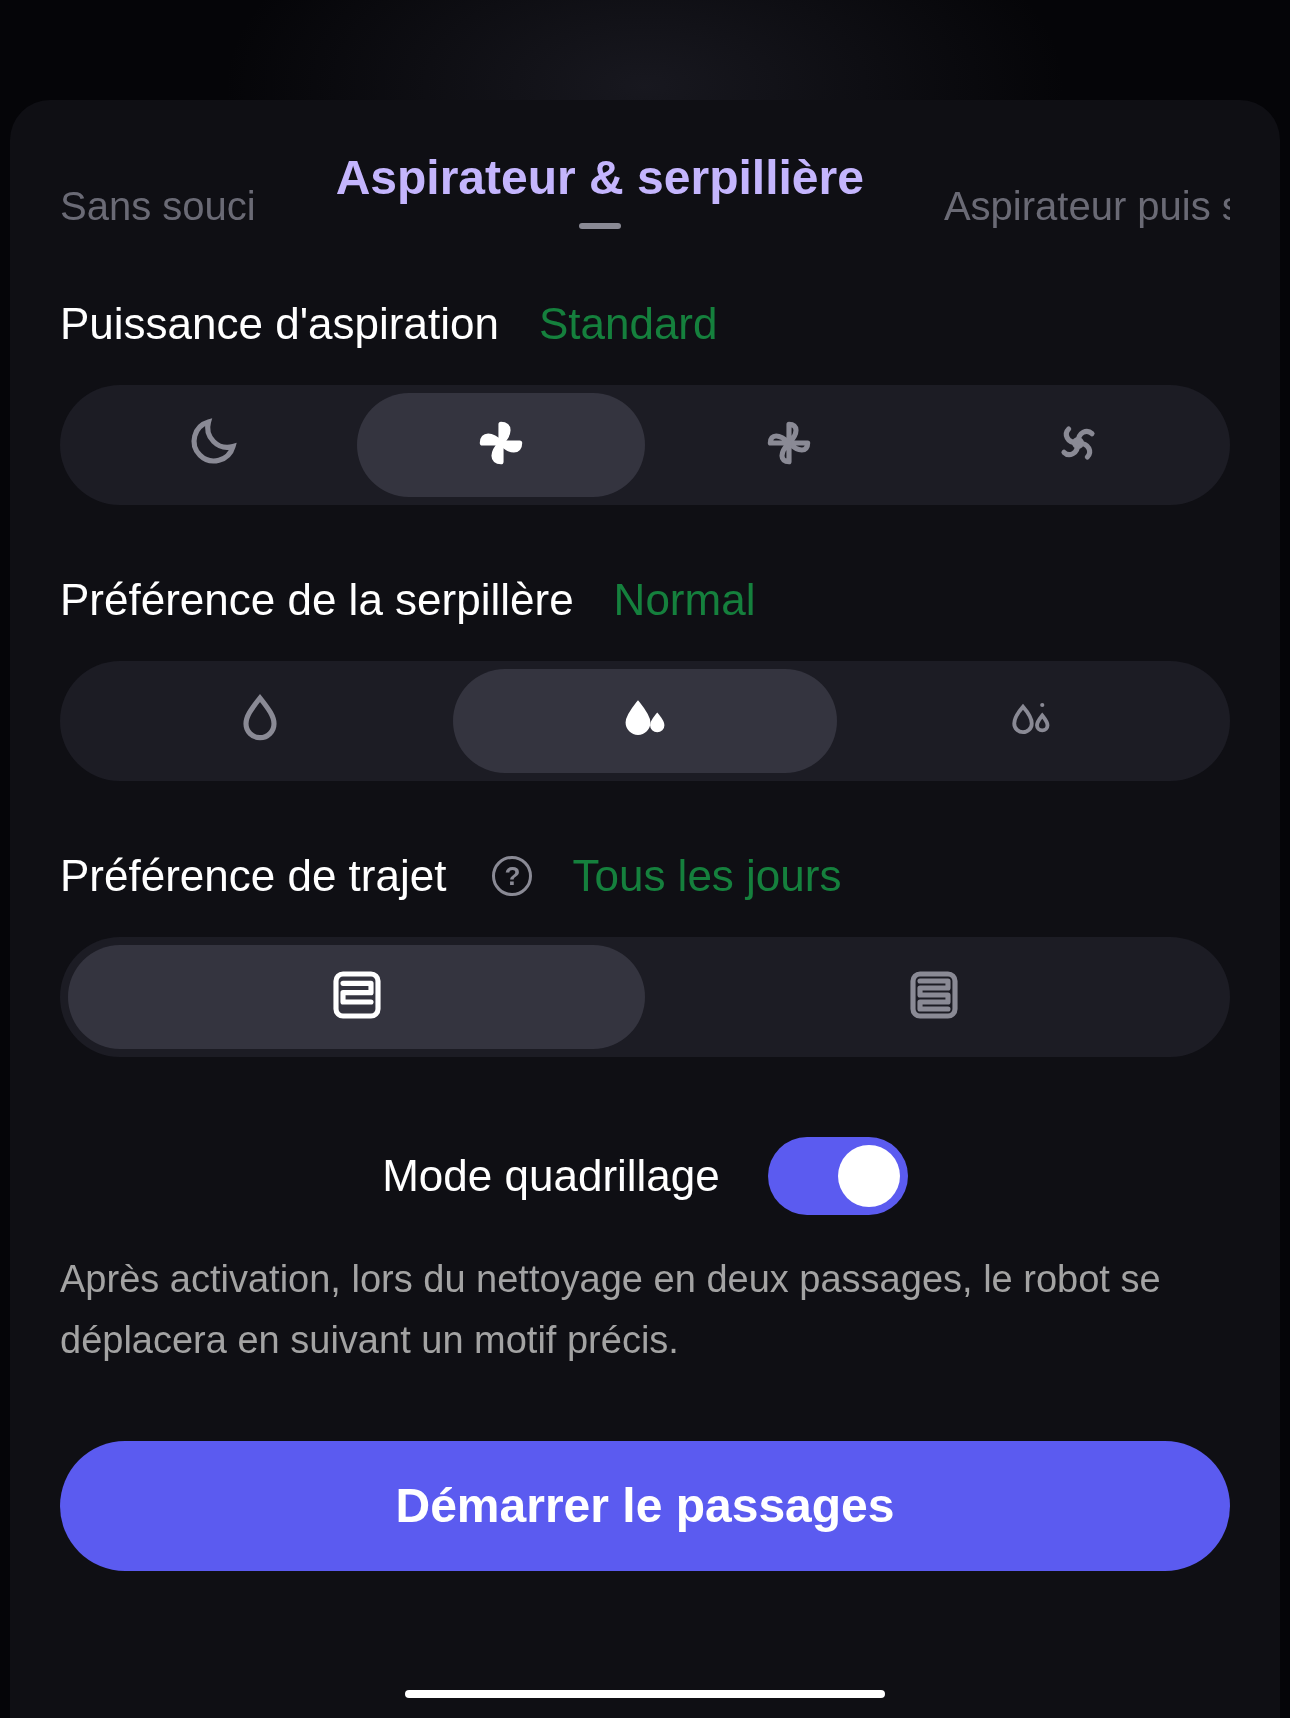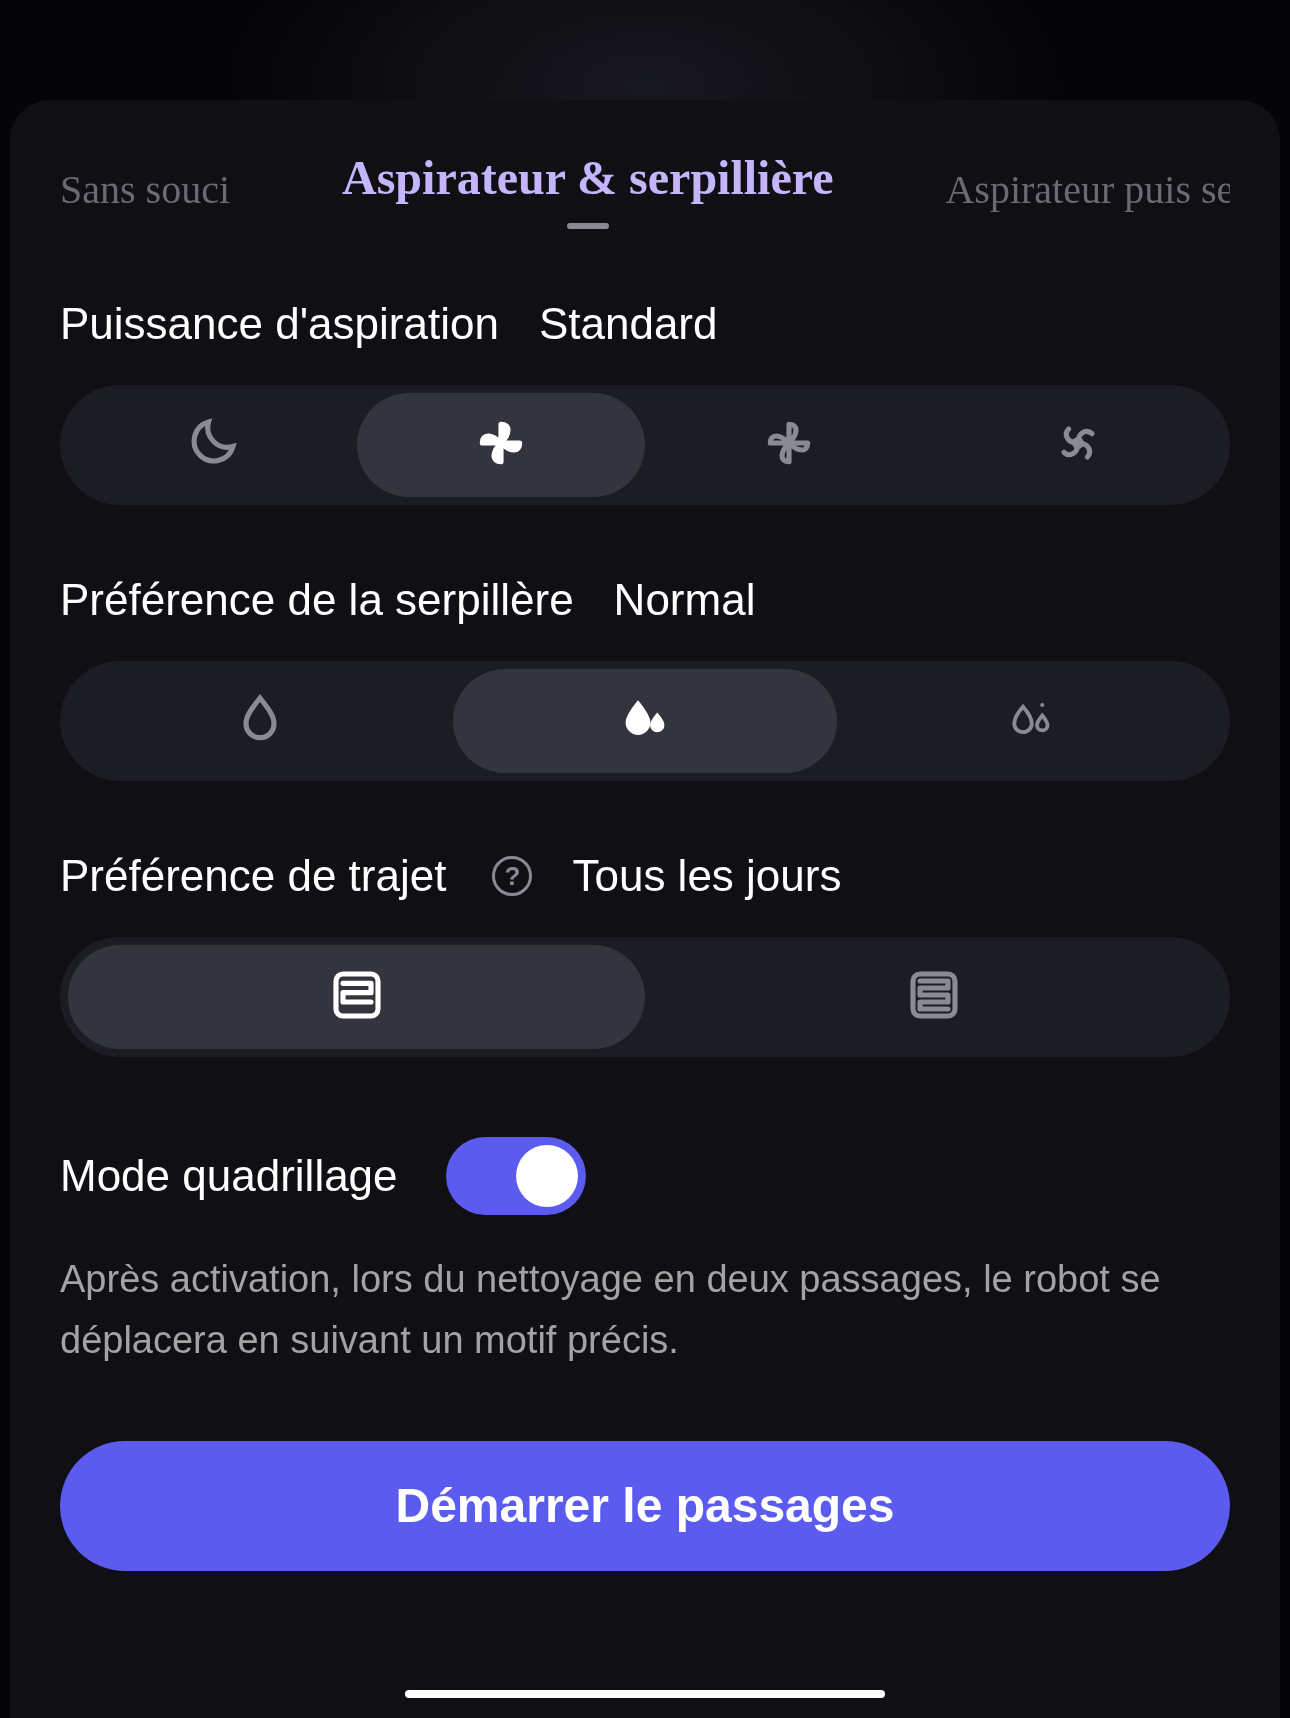--- a/index.html
+++ b/index.html
@@ -22,26 +22,25 @@
     right: 10px;
     top: 100px;
     bottom: 0;
     background: #0f0f14;
     border-radius: 40px 40px 0 0;
     padding: 0 50px;
     overflow: hidden;
   }
   .tabs {
     display: flex;
-    align-items: center;
-    gap: 112px;
+    align-items: flex-end;
+    gap: 80px;
     padding-top: 50px;
     white-space: nowrap;
     overflow: hidden;
-    font-family: Liberation Serif, serif;
   }
   .tab {
     font-size: 40px;
     color: #6a6a75;
     position: relative;
   }
   .tab.active {
     color: #c4b5fd;
     font-size: 48px;
     font-weight: 600;
@@ -57,21 +56,21 @@
   .section {
     margin-top: 70px;
   }
   .section-header {
     display: flex;
     align-items: center;
     gap: 40px;
     font-size: 44px;
   }
   .section-title { color: #fff; }
-  .section-value { color: #ffffff; text-align: center; }
+  .section-value { color: #15803d; text-align: center; }
   .help-icon {
     display:inline-flex;
     align-items:center;
     justify-content:center;
     width:40px; height:40px;
     border:3px solid #8a8a95;
     border-radius:50%;
     color:#8a8a95;
     font-size:26px;
     font-weight:600;
@@ -96,21 +95,21 @@
     background: #34343f;
   }
   .seg-item svg { width: 56px; height: 56px; }
   .seg-item .ico { stroke:#8a8a95; fill:none; stroke-width:2.2; }
   .seg-item.active .ico { stroke:#fff; }
   .seg-item.active .ico-fill { fill:#fff; stroke:#fff;}
   .toggle-row {
     margin-top: 80px;
     display:flex;
     align-items:center;
-    justify-content:flex-start;
+    justify-content:center;
     gap:48px;
   }
   .toggle-title { font-size: 44px; color:#fff; }
   .switch {
     width: 140px; height: 78px;
     background:#5b5bf0;
     border-radius: 40px;
     position:relative;
   }
   .switch-knob {

